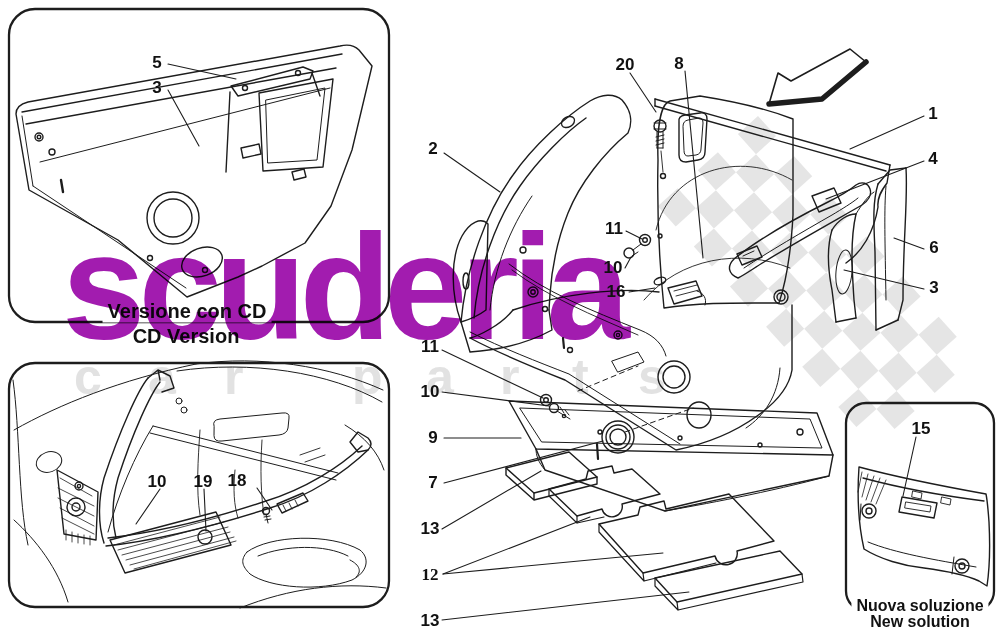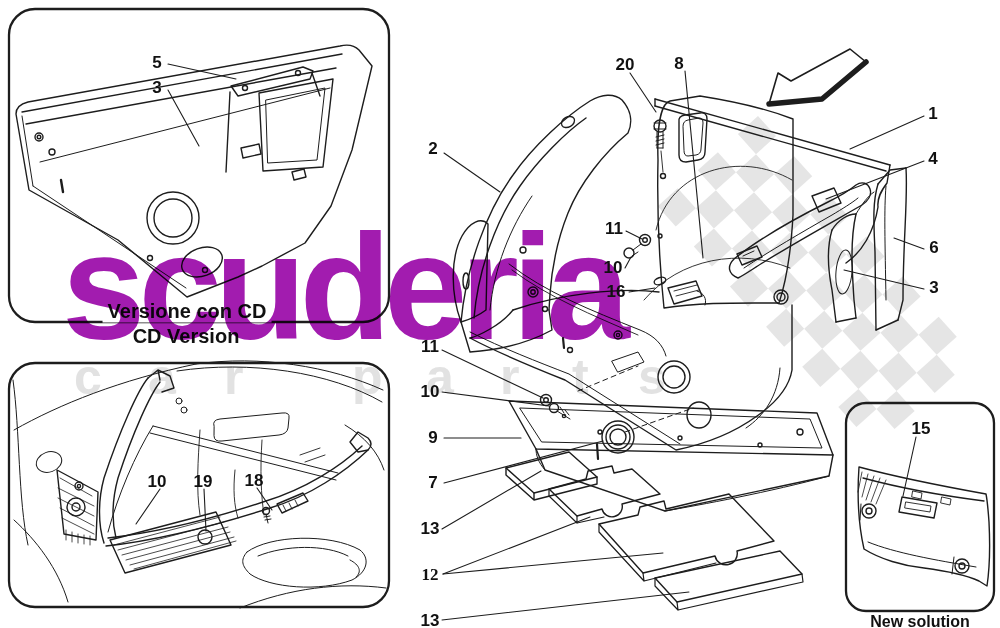--- a/index.html
+++ b/index.html
@@ -356,30 +356,31 @@
           <path d="M443,574 L590,517"></path>
           <path d="M443,574 L663,553"></path>
           <path d="M442,620 L689,592"></path>
         </g>
       </g>
     </g>
   </svg>
 
   <div class="caption big" style="left:187px;top:311px;">Versione con CD</div>
   <div class="caption big" style="left:186px;top:336px;">CD Version</div>
+  <div class="caption small" style="left:920px;top:606px;">Nuova soluzione</div>
   <div class="caption small" style="left:920px;top:622px;">New solution</div>
 
   <div class="wm-brand" style="color: #a21caf;">scuderia</div>
 
   <div class="callouts" id="callouts">
       <div class="co" style="left: 157px; top: 62px;">5</div>
       <div class="co" style="left: 157px; top: 87px;">3</div>
       <div class="co" style="left: 157px; top: 481px;">10</div>
       <div class="co" style="left: 203px; top: 481px;">19</div>
-      <div class="co" style="left: 254px; top: 480px;">18</div>
+      <div class="co" style="left: 237px; top: 480px;">18</div>
       <div class="co" style="left: 433px; top: 148px;">2</div>
       <div class="co" style="left: 625px; top: 64px;">20</div>
       <div class="co" style="left: 679px; top: 63px;">8</div>
       <div class="co" style="left: 933px; top: 113px;">1</div>
       <div class="co" style="left: 933px; top: 158px;">4</div>
       <div class="co" style="left: 934px; top: 247px;">6</div>
       <div class="co" style="left: 934px; top: 287px;">3</div>
       <div class="co" style="left: 614px; top: 228px;">11</div>
       <div class="co" style="left: 613px; top: 267px;">10</div>
       <div class="co" style="left: 616px; top: 291px;">16</div>

